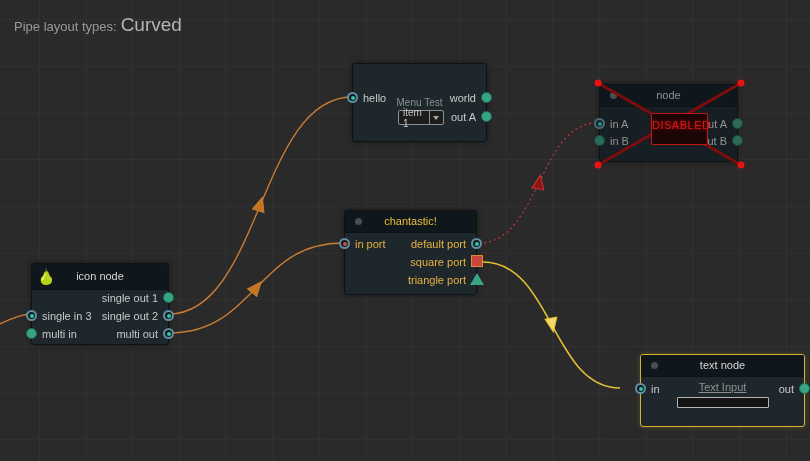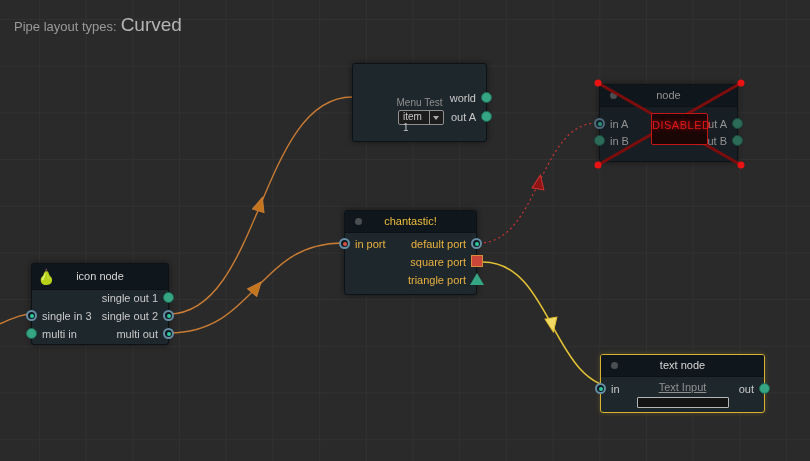--- a/index.html
+++ b/index.html
@@ -50,21 +50,21 @@
   .out .psq{right:-7px;top:0px;}
   .ptri{width:0;height:0;border-left:7px solid transparent;border-right:7px solid transparent;border-bottom:12px solid #35a584;}
   .out .ptri{right:-8px;top:0px;}
 
   
   #node-menu{left:352px;top:63px;width:135px;height:79px;}
   #node-menu .wlabel{position:absolute;left:0;right:0;top:33px;text-align:center;color:#8f8f8f;font-size:10px;}
   #node-menu .combo{
     position:absolute;left:45px;top:46px;width:46px;height:15px;box-sizing:border-box;
     background:#1c1c1c;border:1px solid #8f8f8f;border-radius:2px;color:#c8c8c8;font-size:10px;
-    display:flex;
+    display:flex;align-items:center;
   }
   #node-menu .combo .cval{flex:1;padding-left:4px;}
   #node-menu .combo .cbtn{width:13px;height:100%;border-left:1px solid #8f8f8f;position:relative;}
   #node-menu .combo .chev{position:absolute;left:3px;top:5px;width:0;height:0;border-left:3px solid transparent;border-right:3px solid transparent;border-top:4px solid #aaa;}
 
   
   #node-disabled{left:599px;top:84px;width:139px;height:78px;background:#181f24;}
   #node-disabled .ntitle{color:#8f8f8f;}
   #node-disabled .prow{color:#929292;}
   #node-disabled .xlayer{position:absolute;left:-5px;top:-5px;width:149px;height:88px;overflow:visible;}
@@ -78,21 +78,21 @@
   
   #node-chantastic{left:344px;top:210px;width:133px;height:85px;}
   #node-chantastic .ntitle{color:#edbe3c;}
   #node-chantastic .prow{color:#e9b13f;}
 
   
   #node-icon{left:31px;top:263px;width:138px;height:82px;}
   #node-icon .ntitle{height:25px;line-height:25px;}
 
   
-  #node-text{left:600px;top:354px;width:165px;height:59px;border:1px solid #d9b32f;box-shadow:0 0 5px rgba(217,179,47,.25);}
+  #node-text{left:640px;top:354px;width:165px;height:73px;border:1px solid #d9b32f;box-shadow:0 0 5px rgba(217,179,47,.25);}
   #node-text .wlabel{position:absolute;left:0;right:0;top:26px;text-align:center;color:#8f8f8f;font-size:11px;text-decoration:underline;}
   #node-text .tinput{
     position:absolute;left:36px;top:42px;width:92px;height:11px;box-sizing:border-box;
     background:#141414;border:1px solid #b5b5b5;border-radius:1px;color:#ddd;font-size:9px;padding:0 2px;
   }
 </style>
 </head>
 <body>
 
 <div id="canvas">
@@ -107,20 +107,24 @@
       <polygon points="8,0 -6,6 -6,-6" fill="#c4761f" stroke="#c87b33" stroke-width="1" transform="translate(260,205) rotate(-73)"></polygon>
       <path d="M 169 333 C 256 333, 256 243, 343 243" fill="none" stroke="#c87b33" stroke-width="1.4"></path>
       <polygon points="8,0 -6,6 -6,-6" fill="#c4761f" stroke="#c87b33" stroke-width="1" transform="translate(256,288) rotate(-50)"></polygon>
       <path d="M 479 243 C 539 243, 539 123, 597 123" fill="none" stroke="#cc3333" stroke-width="1.2" stroke-dasharray="2 3"></path>
       <polygon points="8,0 -6,6 -6,-6" fill="#8f1414" stroke="#cc3333" stroke-width="1" transform="translate(539,183) rotate(-80)"></polygon>
       <path d="M 483 262 C 552 262, 552 388, 620 388" fill="none" stroke="#e2c135" stroke-width="1.6"></path>
       <polygon points="8,0 -6,6 -6,-6" fill="#f2da66" stroke="#e2c135" stroke-width="1" transform="translate(552,324) rotate(80)"></polygon>
     </svg>
 
   <div class="node" id="node-menu">
+    <div class="prow in" style="top:27px">
+      <span class="port pc conn"></span>
+      <span class="plabel">hello</span>
+    </div>
     <div class="prow out" style="top:27px">
       <span class="plabel">world</span>
       <span class="port pc filled"></span>
     </div>
     <div class="prow out" style="top:46px">
       <span class="plabel">out A</span>
       <span class="port pc filled"></span>
     </div>
     <div class="wlabel">Menu Test</div>
     <div class="combo">

